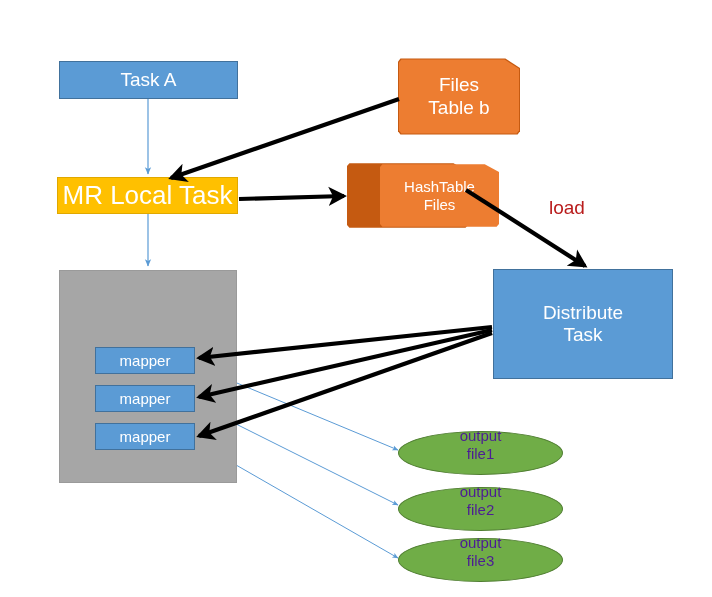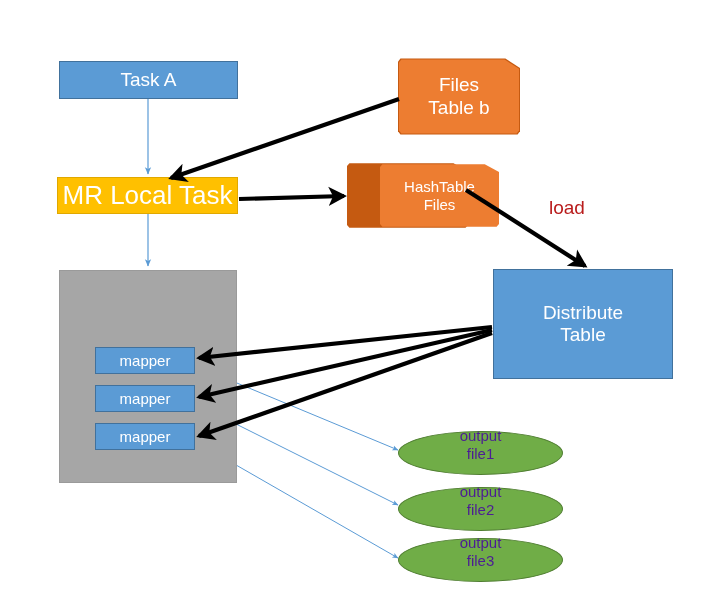--- a/index.html
+++ b/index.html
@@ -174,21 +174,21 @@
   </div>
   <div class="node rect blue" id="mapper2">
     <span>mapper</span>
   </div>
   <div class="node rect blue" id="mapper3">
     <span>mapper</span>
   </div>
 
   <div class="node rect blue" id="distCache">
     <span>Distribute
-Table</span>
+Task</span>
   </div>
 
   <div class="node green" id="out1"></div>
   <div class="ellipse-label" id="out1Label">output
 file1</div>
   <div class="node green" id="out2"></div>
   <div class="ellipse-label" id="out2Label">output
 file2</div>
   <div class="node green" id="out3"></div>
   <div class="ellipse-label" id="out3Label">output

